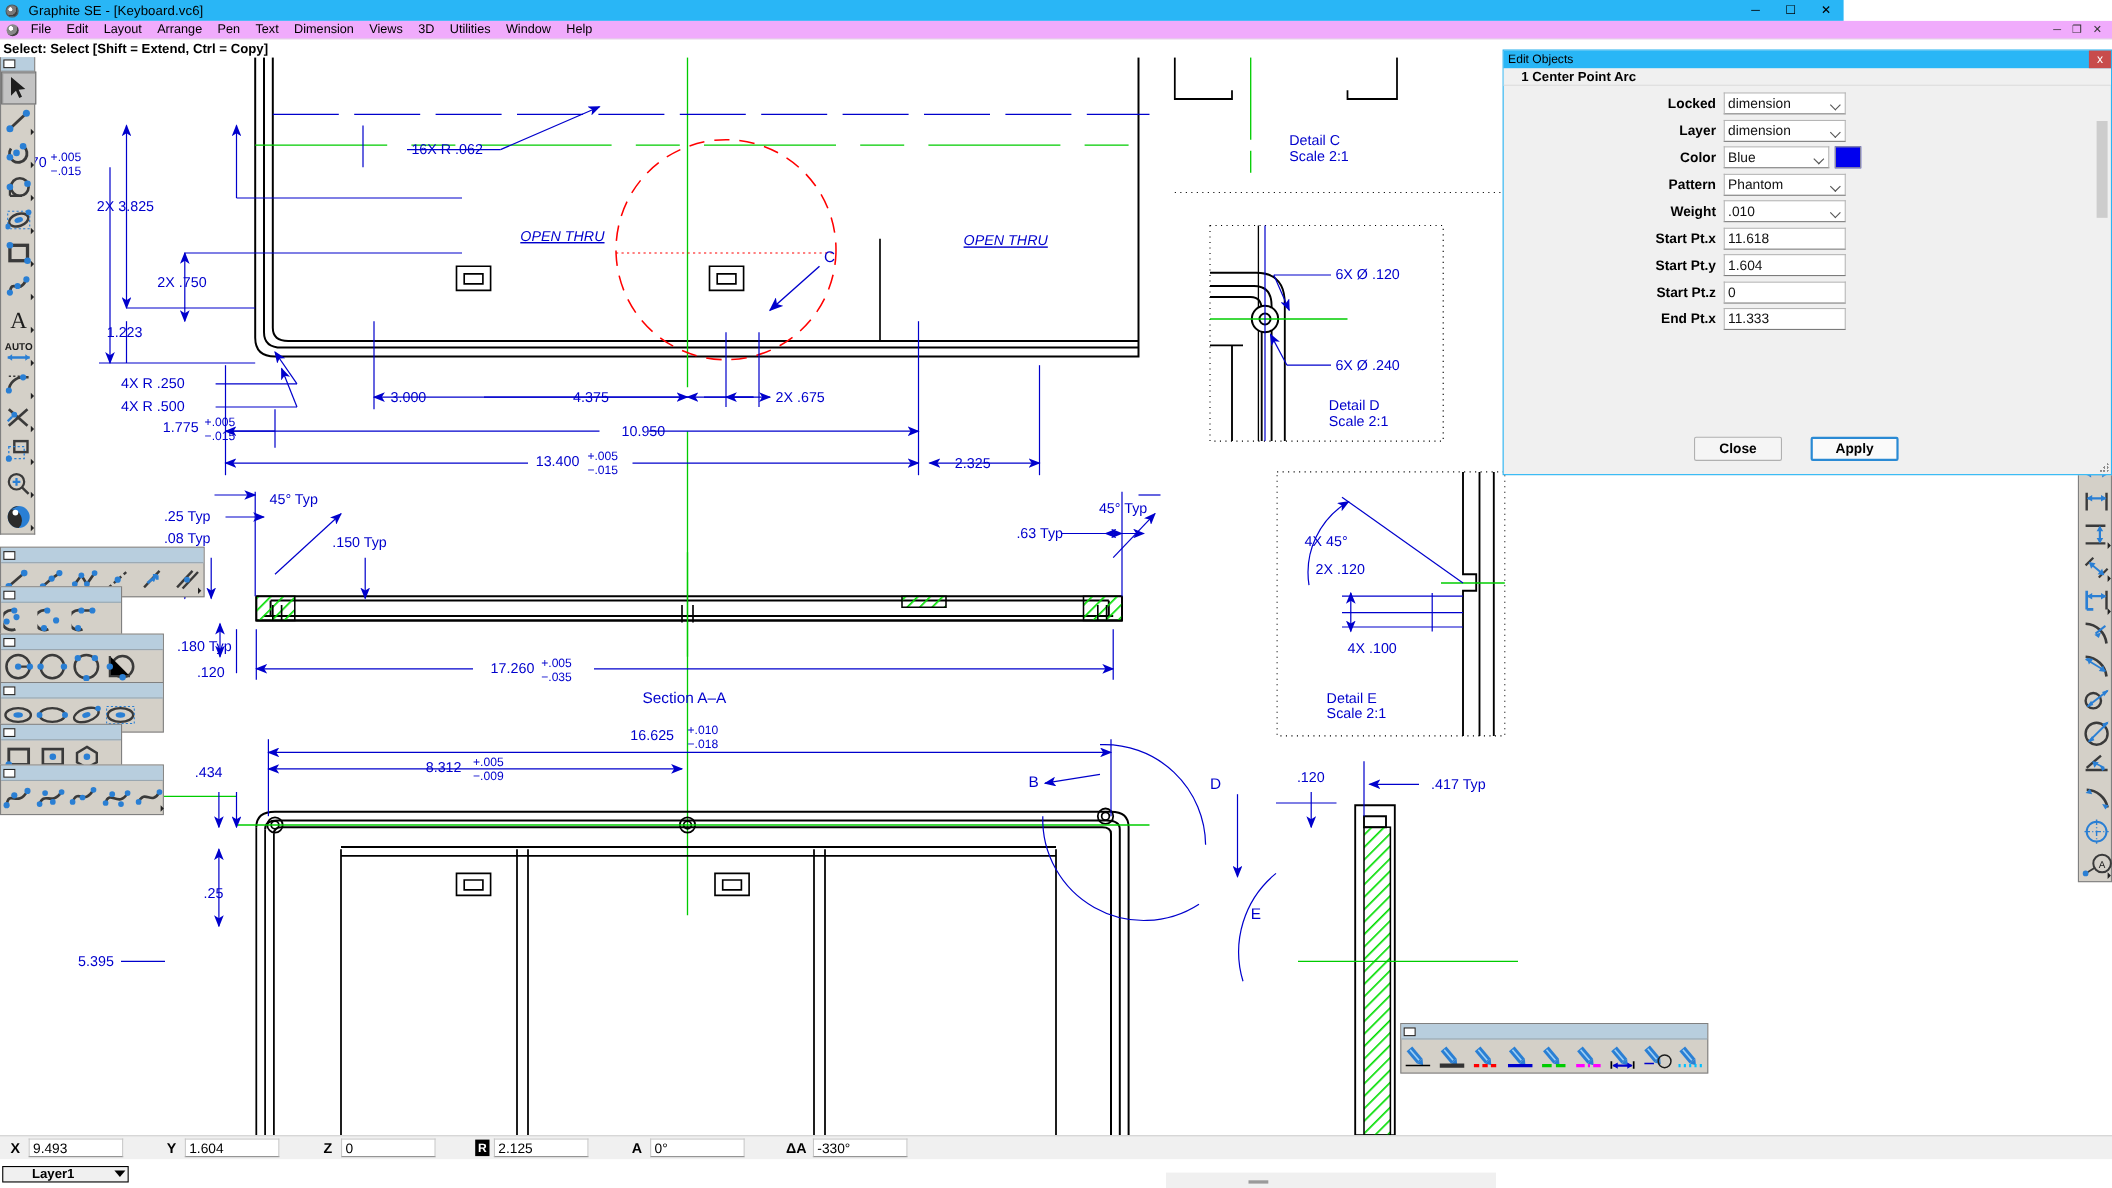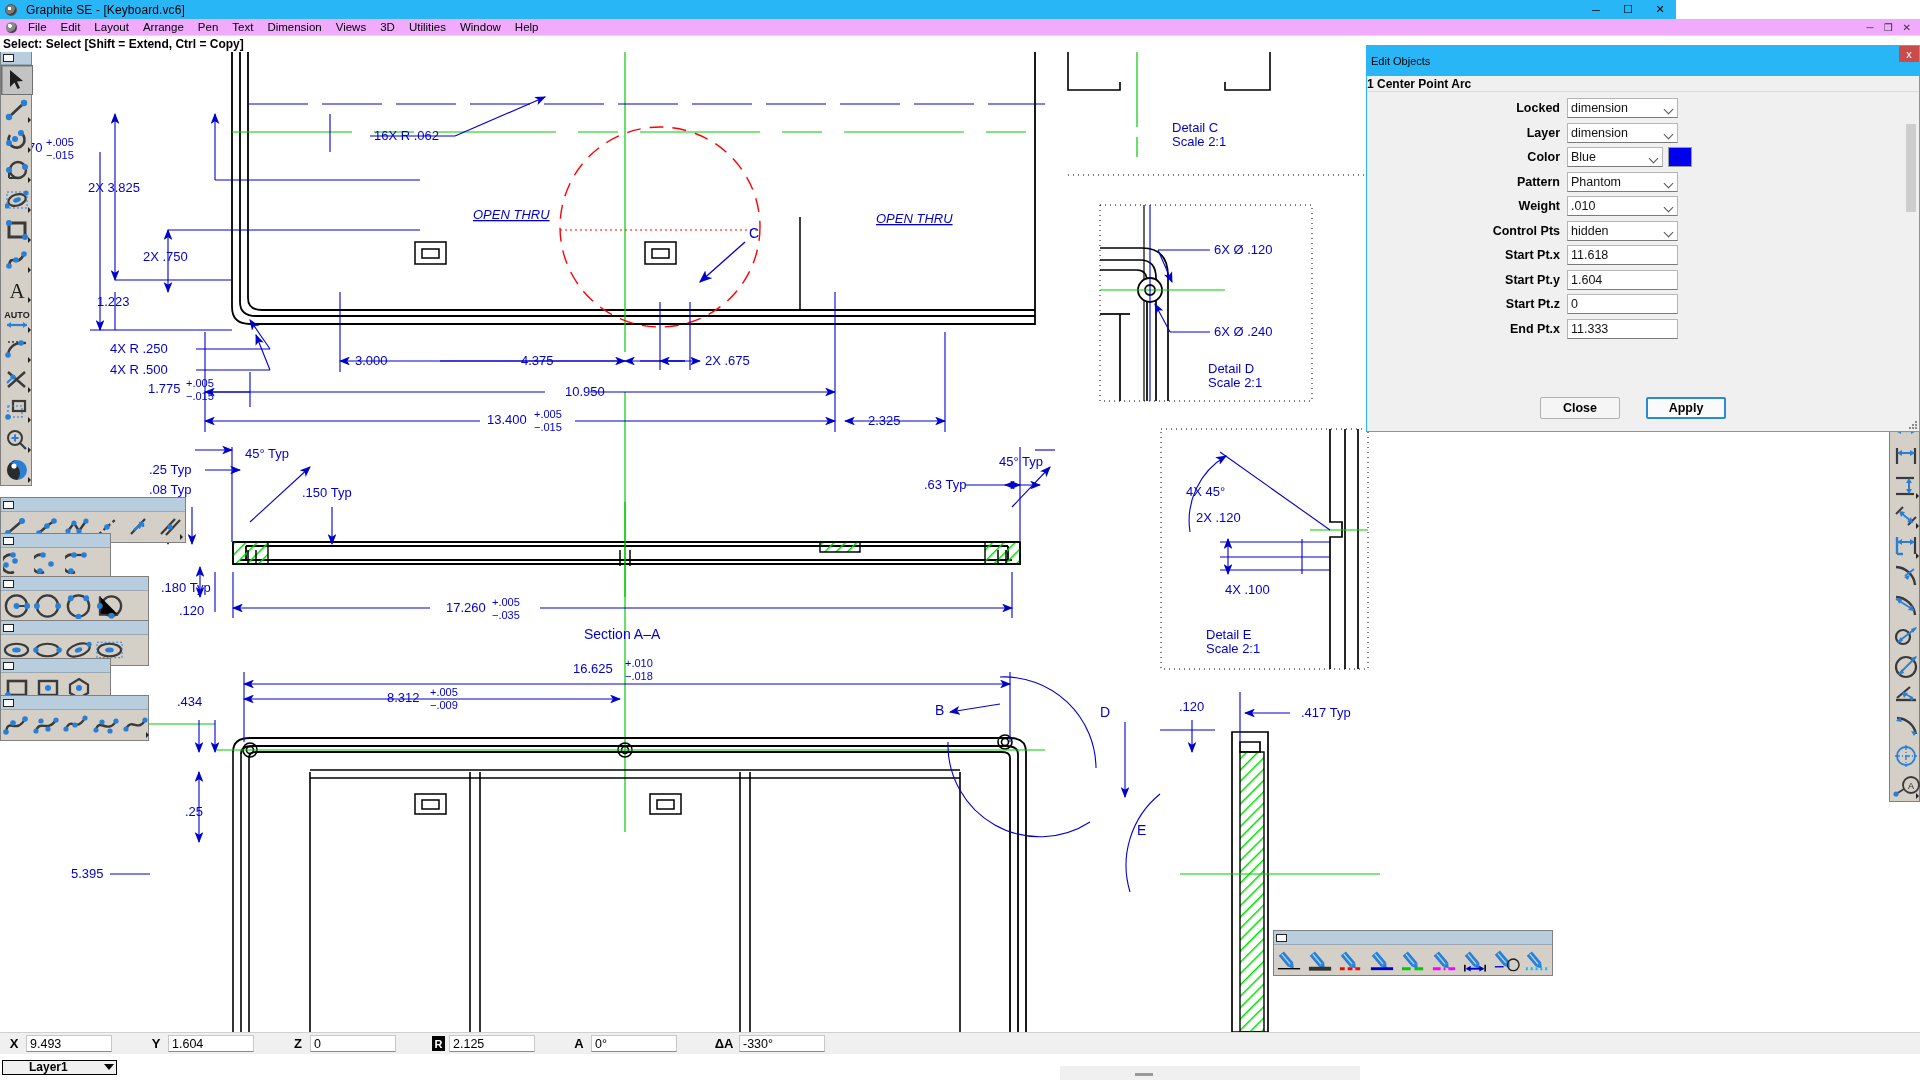--- a/index.html
+++ b/index.html
@@ -113,30 +113,30 @@
   
   .penpal { position: absolute; left: 1273px; top: 930px; width: 280px; z-index: 46; }
 
   
   .dialog {
     position: absolute; left: 1366px; top: 45px; width: 554px; height: 387px;
     background: #f0f0f0; border: 1px solid #29b6f6; z-index: 60;
     display: flex; flex-direction: column;
   }
   .dlg-title {
-    height: 30px; background: #29b6f6; display: flex; align-items: center;
+    height: 16px; background: #29b6f6; display: flex; align-items: center;
     font-size: 11px; color: #000; padding-left: 4px; position: relative;
   }
   .dlg-close {
     position: absolute; right: 0; top: 0; width: 20px; height: 16px;
     background: #c84c4c; color: #fff; font-size: 11px;
     display: flex; align-items: center; justify-content: center;
   }
   .dlg-sub {
-    height: 16px; font-size: 12px; font-weight: bold; padding-left: 0;
+    height: 16px; font-size: 12px; font-weight: bold; padding-left: 16px;
     display: flex; align-items: center; background: #f0f0f0;
     border-bottom: 1px solid #dcdcdc;
   }
   .dlg-body { flex: 1; position: relative; padding-top: 4px; overflow: hidden; }
   .dlg-scroll {
     position: absolute; right: 3px; top: 4px; width: 10px; bottom: 46px;
     background: #f0f0f0;
   }
   .dlg-thumb { position:absolute; left:0; top: 28px; width: 10px; height: 88px; background: #cdcdcd; }
   .frm-row {
@@ -1236,27 +1236,20 @@
       </div>
 
       <div class="frm-row">
         <div class="frm-label">Weight</div>
         <div class="frm-select">
           <span>.010</span>
           <span class="chev"></span>
         </div>
       </div>
 
-      <div class="frm-row">
-        <div class="frm-label">Control Pts</div>
-        <div class="frm-select">
-          <span>hidden</span>
-          <span class="chev"></span>
-        </div>
-      </div>
 
       <div class="frm-row">
         <div class="frm-label">Start Pt.x</div>
         <div class="frm-input">11.618</div>
       </div>
 
       <div class="frm-row">
         <div class="frm-label">Start Pt.y</div>
         <div class="frm-input">1.604</div>
       </div>

